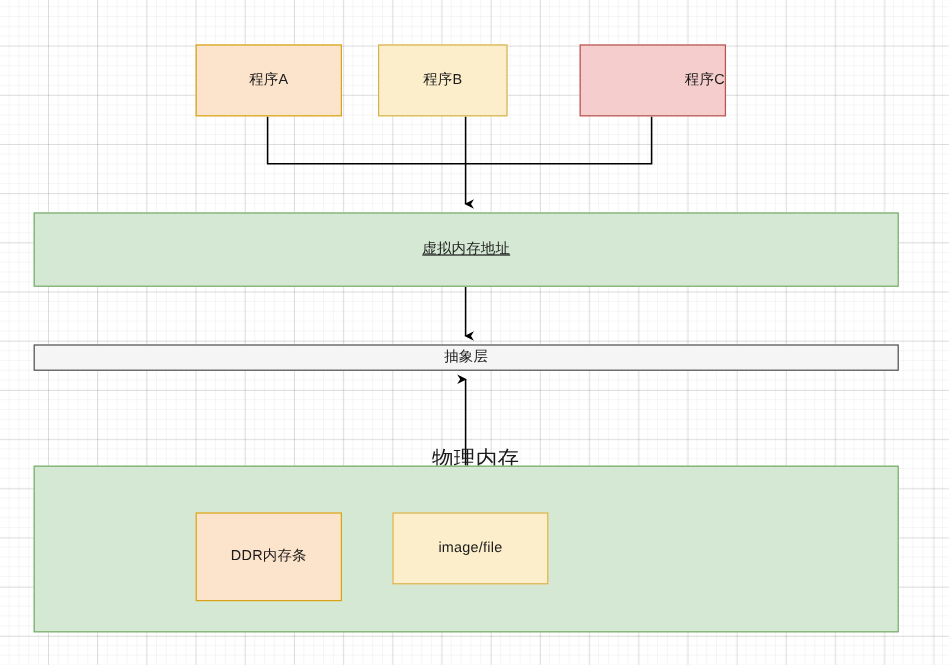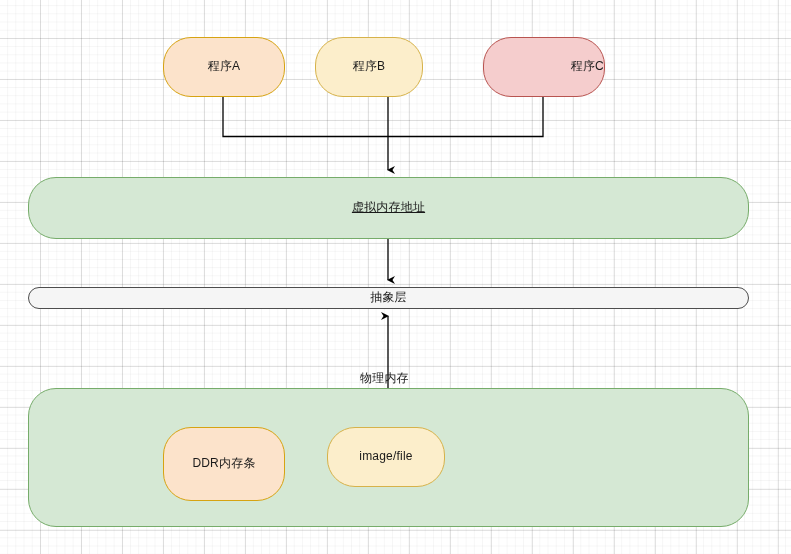--- a/index.html
+++ b/index.html
@@ -35,21 +35,20 @@
     position: absolute;
     box-sizing: border-box;
     display: flex;
     align-items: center;
     justify-content: center;
     font-size: 12px;
     color: #1a1a1a;
     line-height: 1.3;
     text-align: center;
     letter-spacing: 0.2px;
-    border-radius: 28px;
   }
 
   
   .prog-a {
     left: 163px; top: 37px; width: 122px; height: 60px;
     background: #fce3cb;
     border: 1px solid #d6a312;
   }
   .prog-b {
     left: 315px; top: 37px; width: 108px; height: 60px;
@@ -85,40 +84,40 @@
     border: 1px solid #76ac6a;
   }
 
   
   .ddr {
     left: 163px; top: 427px; width: 122px; height: 74px;
     background: #fce3cb;
     border: 1px solid #d6a312;
   }
   .imgfile {
-    left: 327px; top: 427px; width: 118px; height: 60px;
+    left: 327px; top: 427px; width: 130px; height: 60px;
     background: #fceecb;
     border: 1px solid #d6b24a;
   }
   .pagefile {
     left: 483px; top: 427px; width: 122px; height: 60px;
     background: #f5cdcd;
     border: 1px solid #b85450;
   }
 
   .edge-layer {
     position: absolute;
     left: 0; top: 0;
     width: 791px; height: 554px;
     pointer-events: none;
   }
 
   .edge-label {
     position: absolute;
-    font-size: 12px;
+    font-size: 18px;
     color: #1a1a1a;
     background: rgba(255,255,255,0.0);
     white-space: nowrap;
     letter-spacing: 0.2px;
   }
   .lbl-physical {
     left: 360px; top: 370px;
   }
 </style>
 </head>

